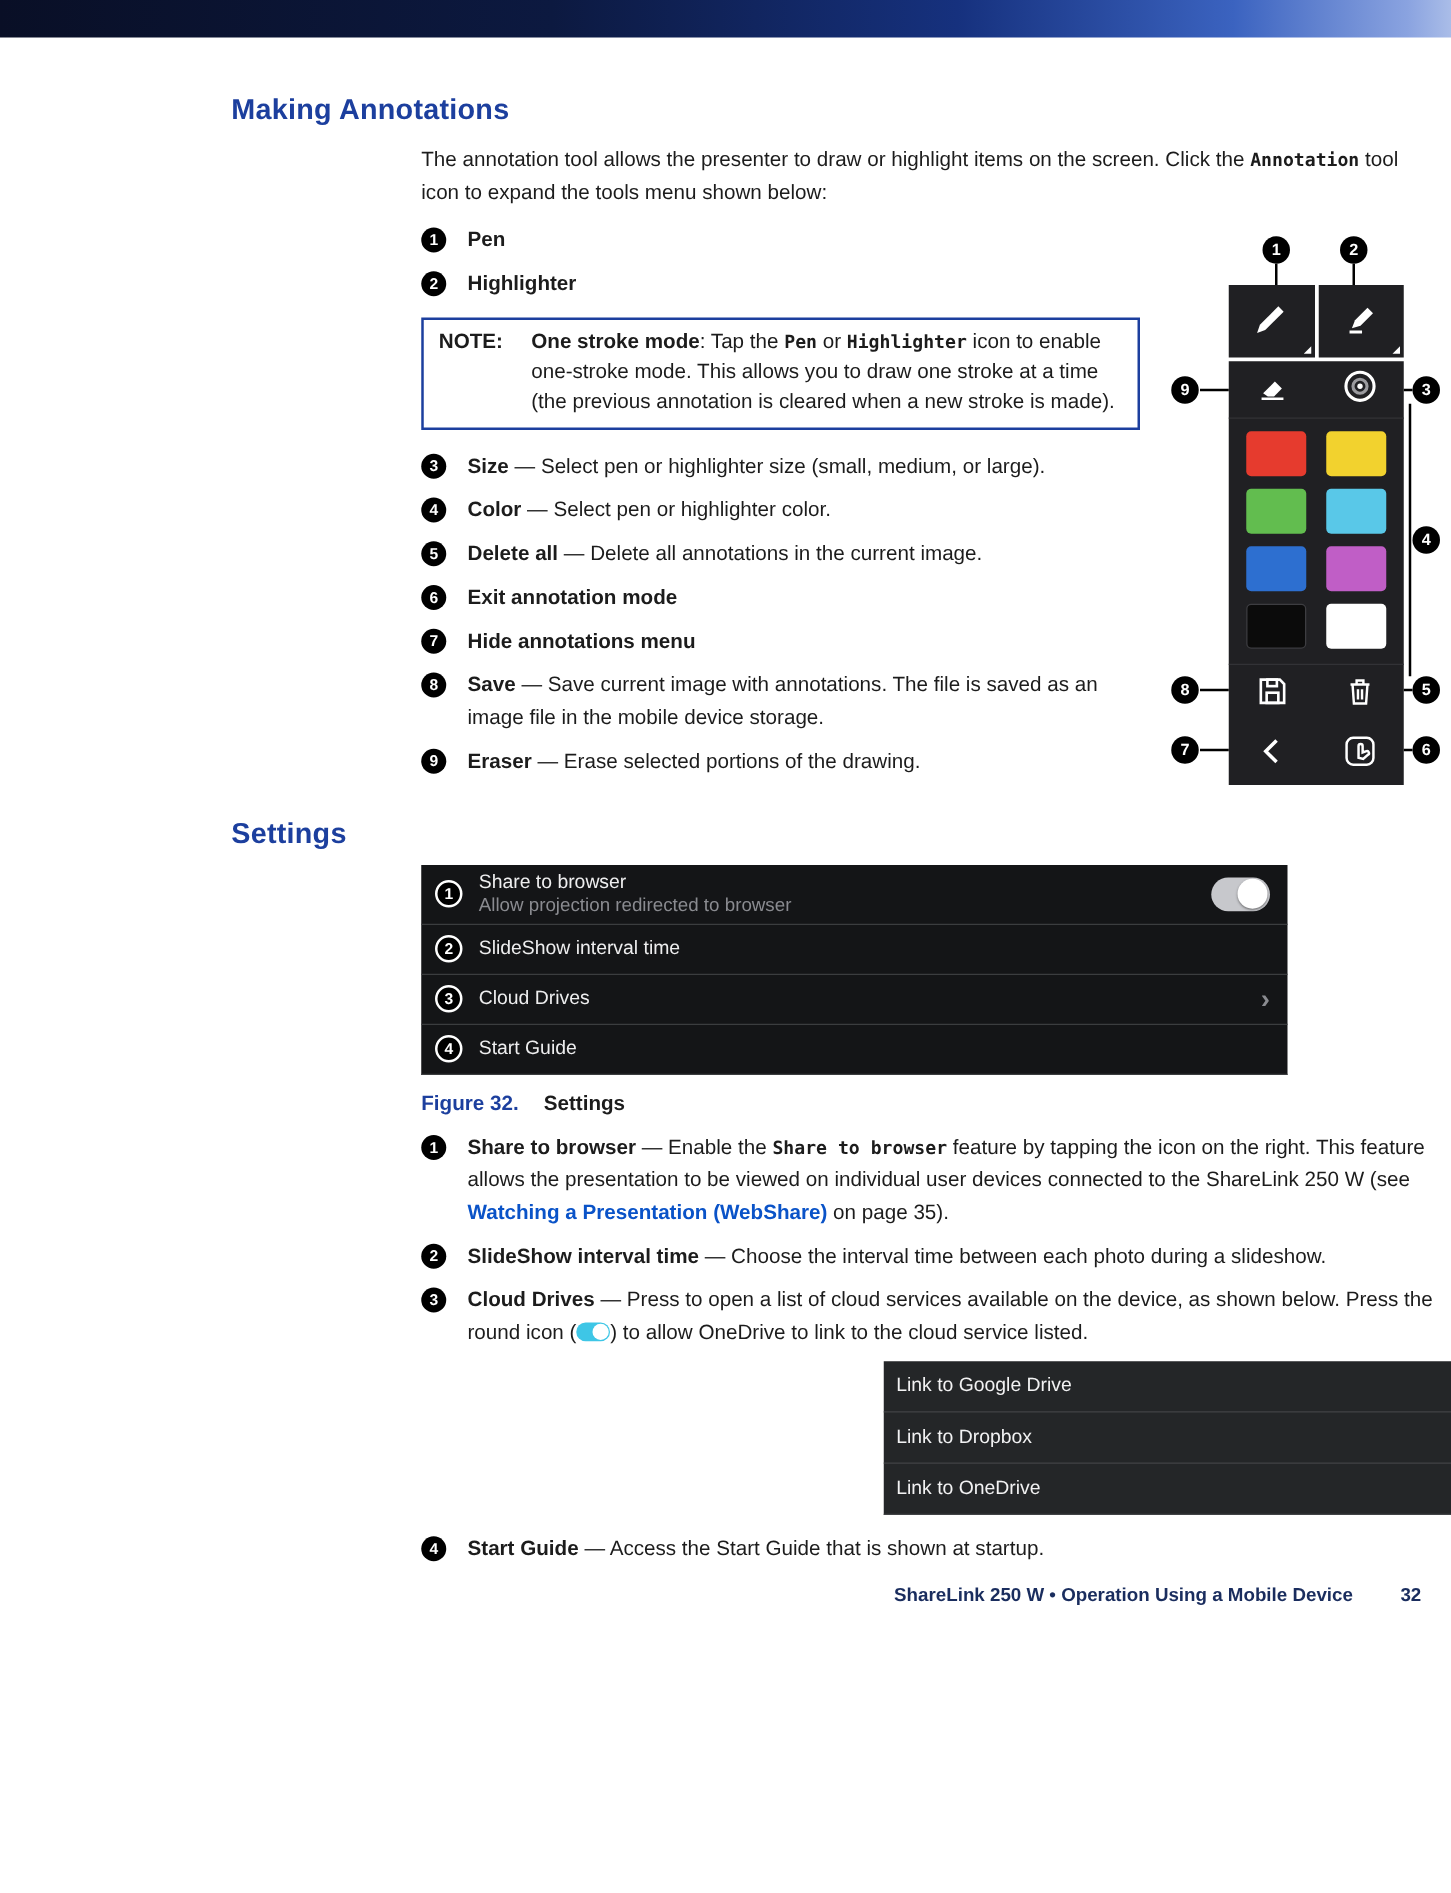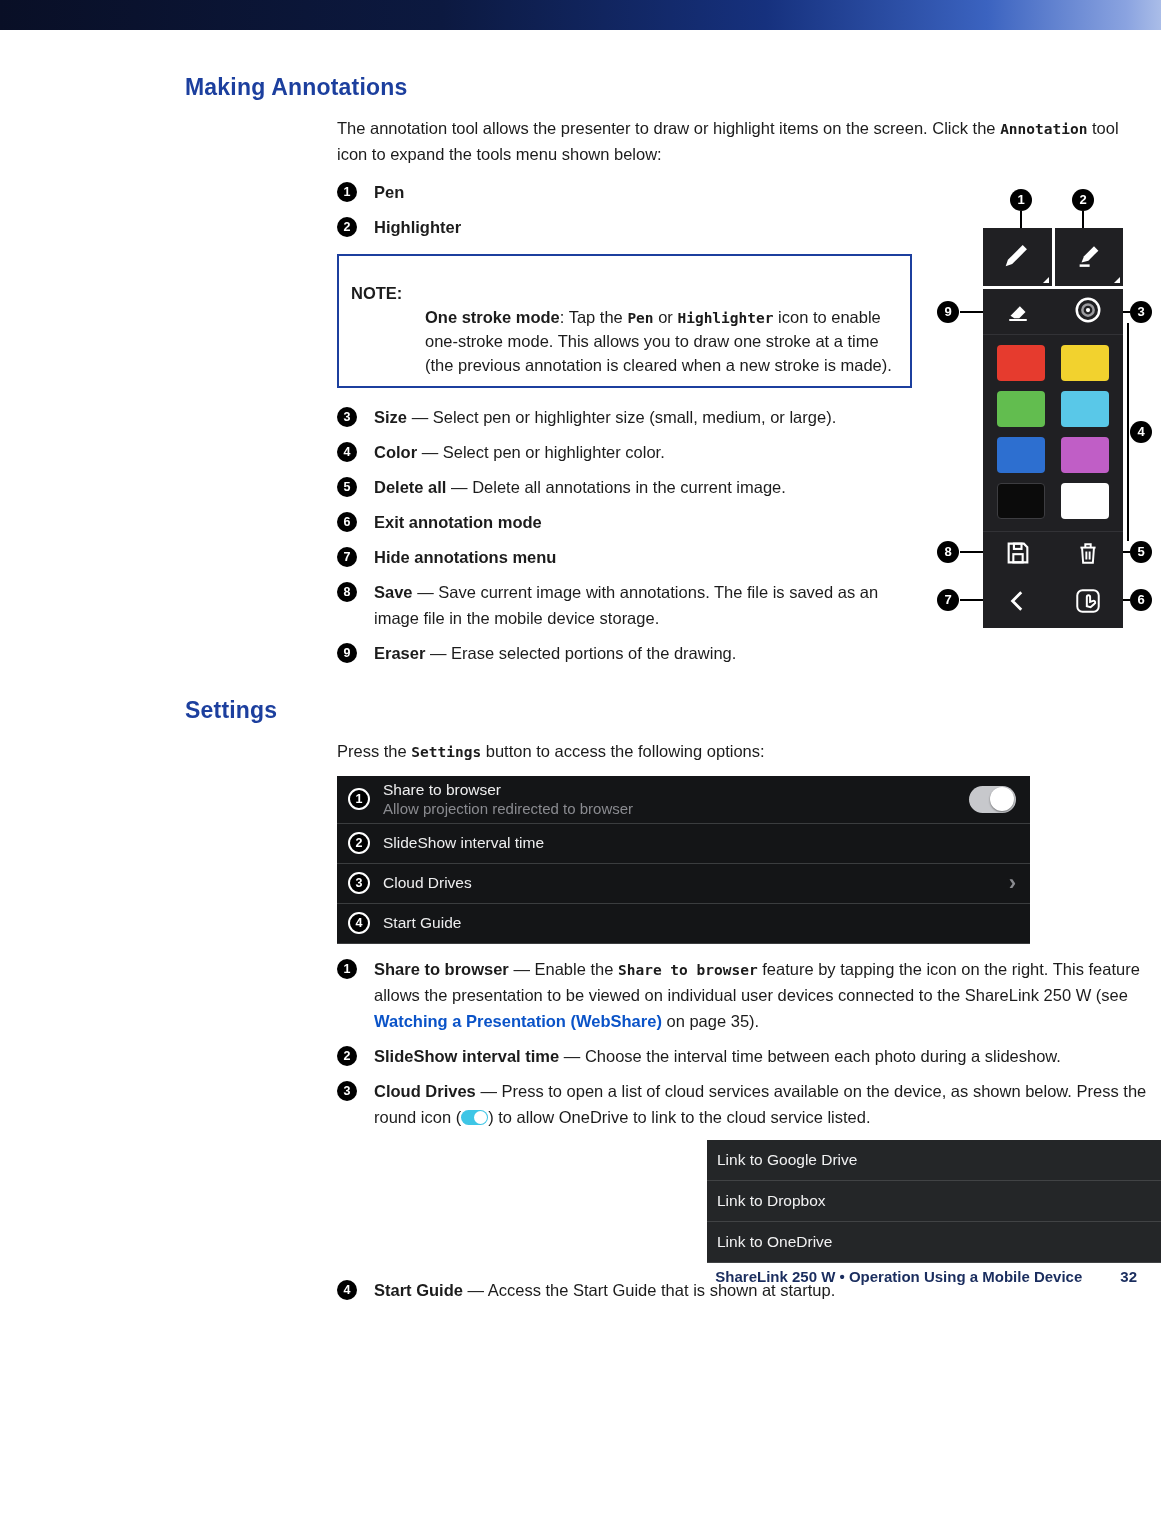--- a/index.html
+++ b/index.html
@@ -28,22 +28,22 @@
     position:absolute; left:0; top:3px; width:20px; height:20px; border-radius:50%;
     background:#000; color:#fff; font-size:12.5px; font-weight:bold; text-align:center; line-height:20px;
   }
   .lbl { font-weight:bold; }
 
   .notebox {
     display:flex; margin:14px 0 16px 337px; width:575px;
     border:2px solid #1c3f9e; padding:6px 10px 8px 12px;
     font-size:16.5px; line-height:1.45; background:#fff;
   }
-  .notebox .nlabel { font-weight:bold; flex:0 0 74px;margin-top:20px; }
-  .notebox .ntext { flex:1;margin-top:44px; }
+  .notebox .nlabel { font-weight:bold; flex:0 0 74px; }
+  .notebox .ntext { flex:1; }
 
   
   .annofig { position:absolute; left:928px; top:182px; width:233px; height:452px; }
   .callout {
     position:absolute; width:22px; height:22px; border-radius:50%;
     background:#000; color:#fff; font-weight:bold; font-size:13px; text-align:center; line-height:22px; z-index:3;
   }
   .cline { position:absolute; background:#000; z-index:2; }
   .panel { position:absolute; left:55px; top:46px; width:140px; }
   .toolrow { display:flex; gap:3px; }
@@ -267,21 +267,20 @@
                 </svg>
             </span>
           </div>
         </div>
       </div>
     </div>
   </div>
 
   <div class="h-section second">Settings</div>
 
-  <div class="para"><span>Press the </span><span class="code">Settings</span><span> button to access the following options:</span></div>
 
   <div class="shot">
     <div class="srow tall">
       <span class="scallout">1</span>
       <div class="labels">
         <span class="slabel">Share to browser</span>
         <span class="ssub">Allow projection redirected to browser</span>
       </div>
       <span class="toggle off">
           <span class="knob"></span>
@@ -301,20 +300,23 @@
       <span class="chev">›</span>
     </div>
     <div class="srow">
       <span class="scallout">4</span>
       <div class="labels">
           <span class="slabel">Start Guide</span>
         </div>
     </div>
   </div>
 
+  <div class="figcap">
+    <span class="fl">Figure 32.</span><span>Settings</span>
+  </div>
 
   <div class="list">
     <div class="li wide">
       <span class="num">1</span>
       <span class="lbl">Share to browser</span>
       <span>— Enable the </span><span class="code">Share to browser</span><span> feature by tapping the icon on the right. This feature allows the presentation to be viewed on individual user devices connected to the ShareLink 250 W (see </span><span class="doclink">Watching a Presentation (WebShare)</span><span> on page 35).</span>
     </div>
     <div class="li wide">
       <span class="num">2</span>
       <span class="lbl">SlideShow interval time</span>

